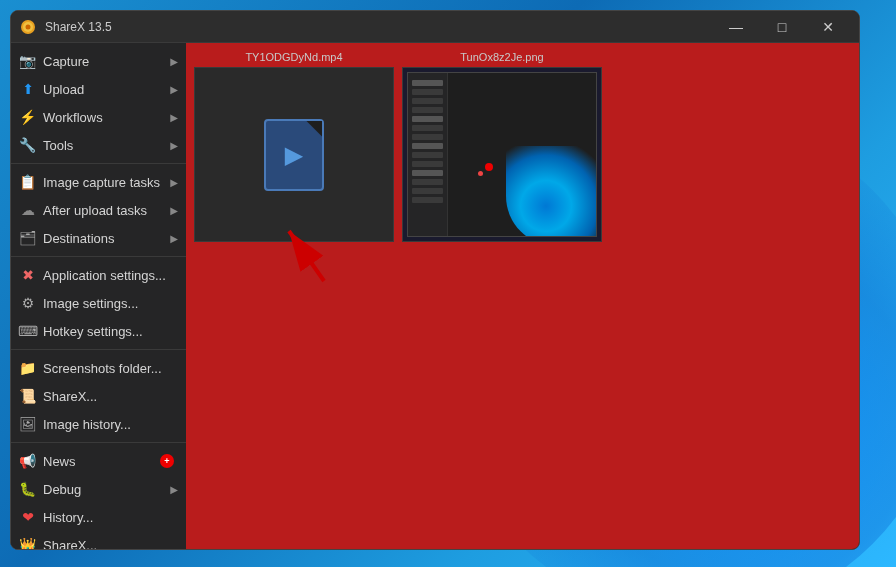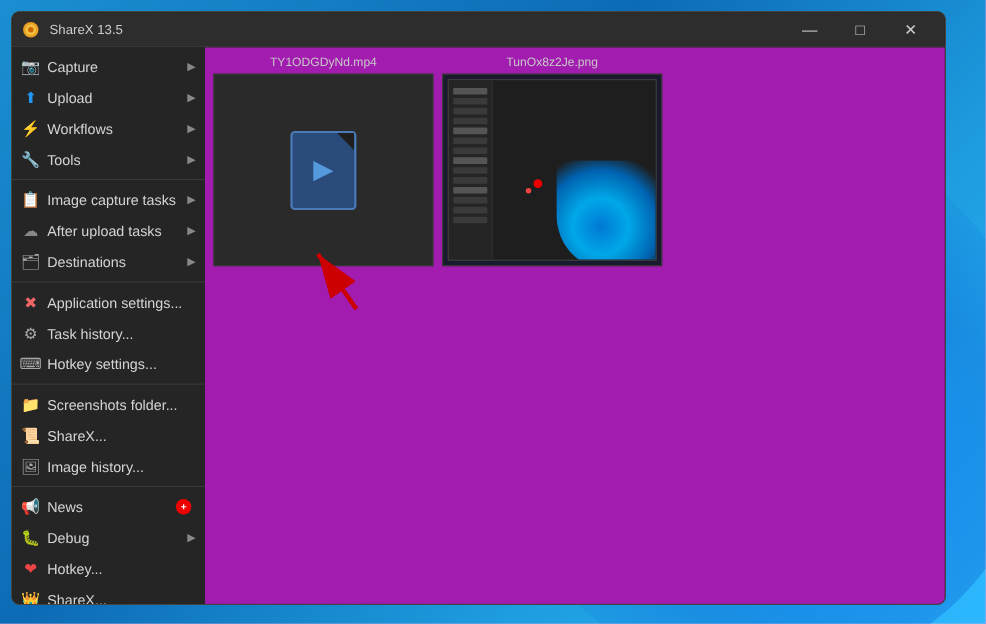--- a/index.html
+++ b/index.html
@@ -140,21 +140,21 @@
 
     .menu-separator {
       height: 1px;
       background: #3a3a3a;
       margin: 4px 0;
     }
 
     
     .main-content {
       flex: 1;
-      background: #a21caf;
+      background: #b91c1c;
       display: flex;
       flex-wrap: wrap;
       align-content: flex-start;
       padding: 8px;
       gap: 8px;
       overflow: auto;
     }
 
     
     .thumbnail-item {
@@ -354,21 +354,21 @@
 
       <div class="menu-separator"></div>
 
       <div class="menu-item">
         <span class="item-icon" style="color:#e66;">✖</span>
         <span class="item-label">Application settings...</span>
       </div>
 
       <div class="menu-item">
         <span class="item-icon" style="color:#aaa;">⚙</span>
-        <span class="item-label">Task history...</span>
+        <span class="item-label">Image settings...</span>
       </div>
 
       <div class="menu-item">
         <span class="item-icon" style="color:#aaa;">⌨</span>
         <span class="item-label">Hotkey settings...</span>
       </div>
 
       <div class="menu-separator"></div>
 
       <div class="menu-item">
@@ -395,21 +395,21 @@
       </div>
 
       <div class="menu-item">
         <span class="item-icon" style="color:#888;">🐛</span>
         <span class="item-label">Debug</span>
         <span class="arrow">▶</span>
       </div>
 
       <div class="menu-item">
         <span class="item-icon" style="color:#e44;">❤</span>
-        <span class="item-label">Hotkey...</span>
+        <span class="item-label">History...</span>
       </div>
 
       <div class="menu-item">
         <span class="item-icon" style="color:#e8c020;">👑</span>
         <span class="item-label">ShareX...</span>
       </div>
 
     </div>
 
     <div class="main-content">

